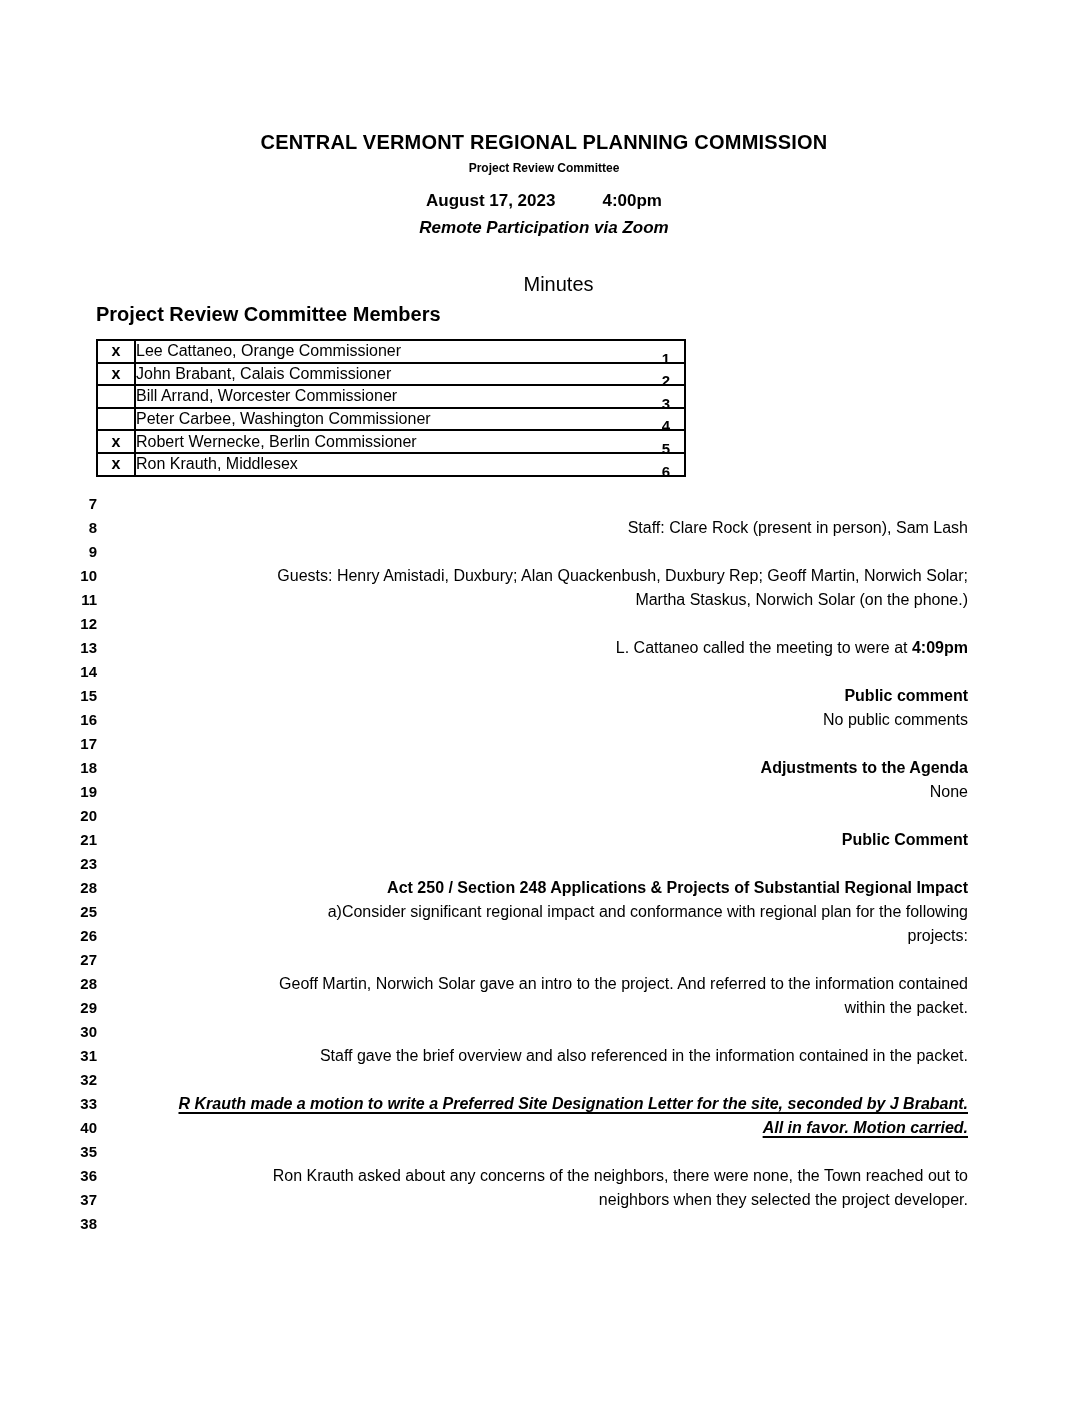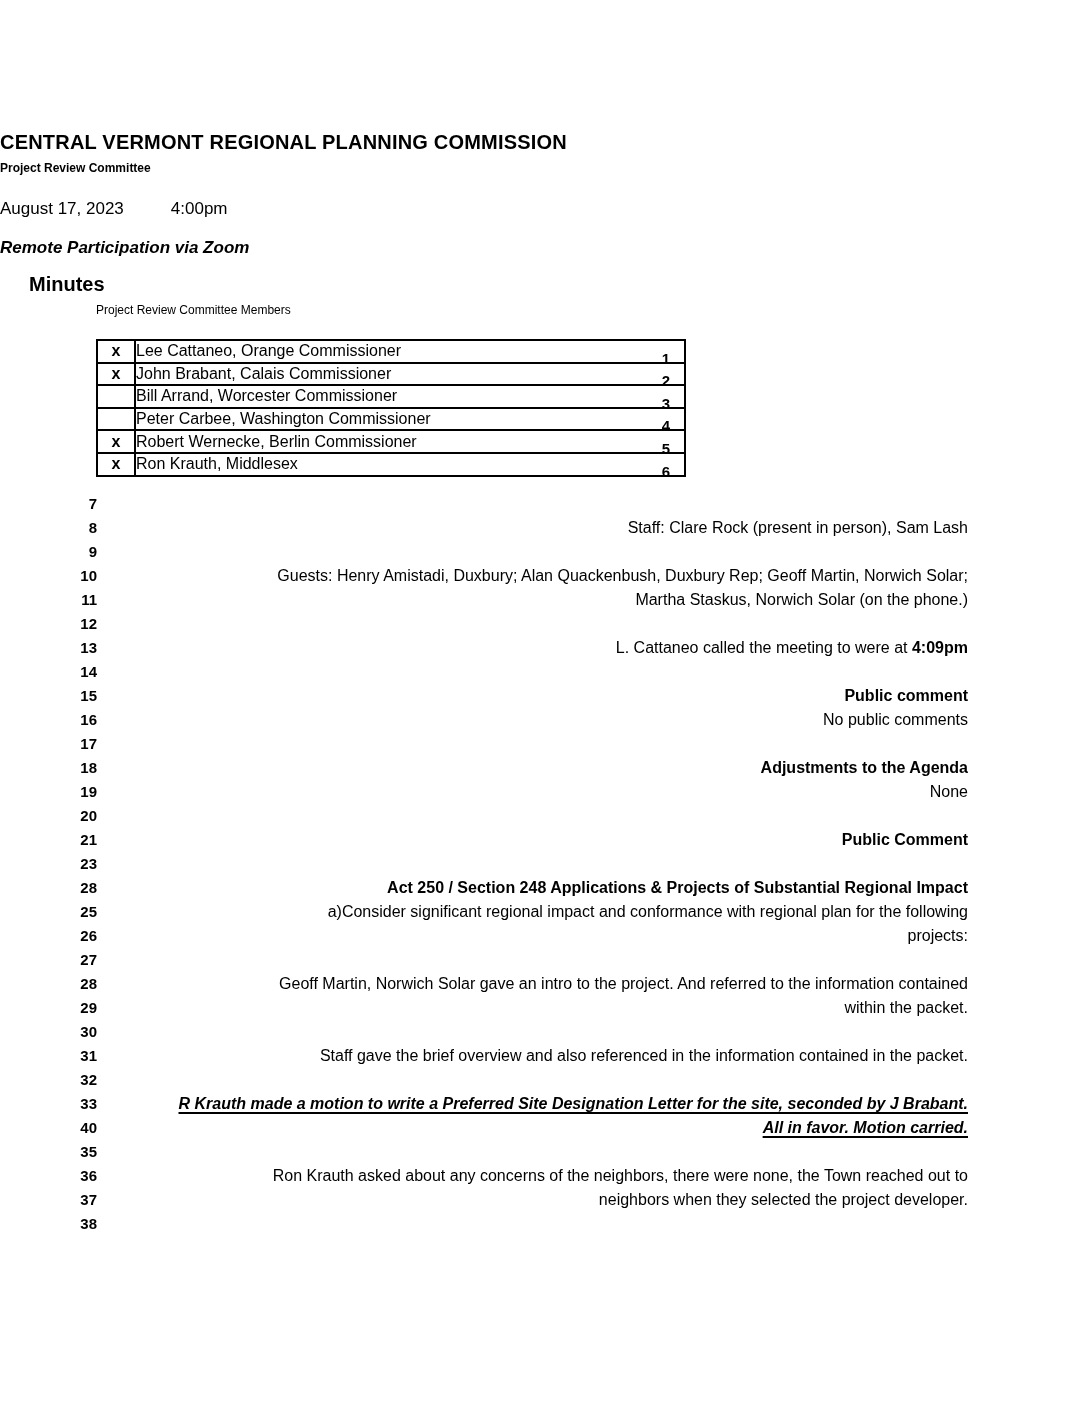--- a/index.html
+++ b/index.html
@@ -7,28 +7,28 @@
   .page {
     position: relative;
     width: 1088px;
     height: 1408px;
     background: #ffffff;
     color: #000;
     font-family: "Liberation Sans", sans-serif;
     overflow: hidden;
     margin: 0 auto;
   }
-  .centered { position: absolute; left: 0; width: 100%; }
+  .centered { position: absolute; left: 0; width: 100%; text-align: center; }
   .doc-title        { top: 131px; font-size: 20px; font-weight: 700; letter-spacing: 0.2px; }
   .doc-subtitle     { top: 161px; font-size: 12px; font-weight: 700; }
-  .doc-dateline     { top: 191px; font-size: 17px; font-weight: 400; margin-top: 8px; }
+  .doc-dateline     { top: 191px; font-size: 17px; font-weight: 700; }
   .doc-dateline .tab-gap { display: inline-block; width: 47px; }
-  .doc-participation{ top: 218px; font-size: 17px; font-weight: 700; font-style: italic; margin-top: 20px; }
-  .doc-minutes-head { top: 273px; font-size: 20px; font-weight: 700; padding-left: 29px; }
-  .members-heading  { position: absolute; left: 96px; top: 303px; font-size: 12px; font-weight: 400; }
+  .doc-participation{ top: 218px; font-size: 17px; font-weight: 700; font-style: italic; }
+  .doc-minutes-head { top: 273px; font-size: 20px; font-weight: 400; padding-left: 29px; }
+  .members-heading  { position: absolute; left: 96px; top: 303px; font-size: 20px; font-weight: 700; }
 
   table.members {
     position: absolute;
     left: 96px; top: 339px;
     width: 590px;
     border-collapse: collapse;
     table-layout: fixed;
     font-size: 16px;
   }
   table.members td {

